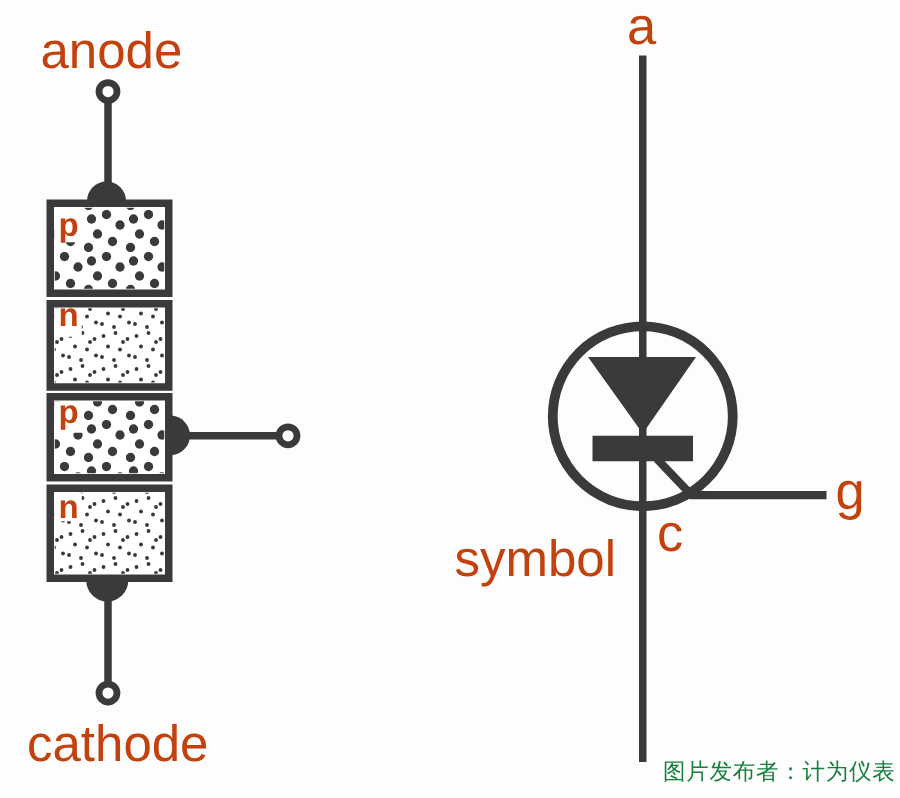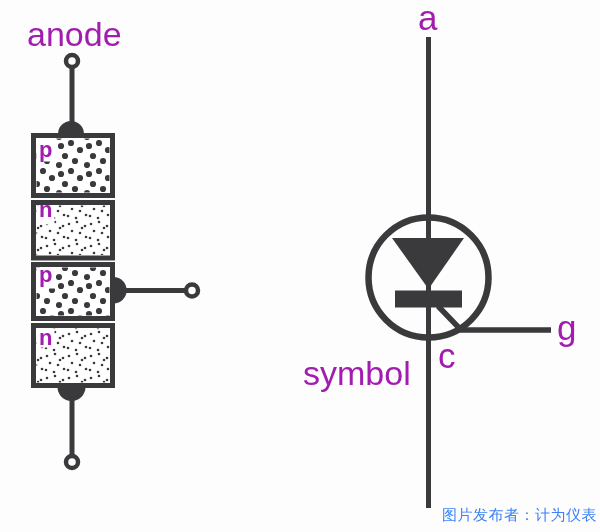--- a/index.html
+++ b/index.html
@@ -7,29 +7,29 @@
     position: relative;
     width: 600px;
     height: 532px;
     background: #fdfdfd;
     overflow: hidden;
     font-family: "Liberation Sans", sans-serif;
   }
   .canvas svg { position: absolute; left: 0; top: 0; }
   .label {
     position: absolute;
-    color: #a21caf;
+    color: #c2410c;
     line-height: 1;
     white-space: nowrap;
     user-select: none;
   }
   .word  { font-size: 34px; }
   .letter{ font-size: 35px; }
   .layer-label { font-size: 22px; font-weight: bold; }
-  .watermark   { font-size: 15px; color: #3b82f6; letter-spacing: 0.5px; }
+  .watermark   { font-size: 15px; color: #15803d; letter-spacing: 0.5px; }
 </style>
 </head>
 <body>
 
 <div class="canvas">
 
   <svg width="600" height="532" viewBox="0 0 600 532">
     <defs>
       <pattern id="dots-p" width="28" height="28" patternUnits="userSpaceOnUse">
         <g fill="#3a3a3c">
@@ -96,20 +96,21 @@
     </g>
   </svg>
 
   <div class="label word" style="left:27px; top:17px;">anode</div>
 
   <div class="label layer-label" style="left:39px; top:139px;">p</div>
   <div class="label layer-label" style="left:39px; top:199px;">n</div>
   <div class="label layer-label" style="left:39px; top:264px;">p</div>
   <div class="label layer-label" style="left:39px; top:327px;">n</div>
 
+  <div class="label word" style="left:18px; top:479px;">cathode</div>
 
   <div class="label letter" style="left:418px; top:0px;">a</div>
   <div class="label letter" style="left:557px; top:310px;">g</div>
   <div class="label letter" style="left:438px; top:338px;">c</div>
   <div class="label word" style="left:303px; top:356px;text-align:right;">symbol</div>
 
   <div class="label watermark" style="left:442px; top:507px;">图片发布者：计为仪表</div>
 </div>
 
 </body></html>

